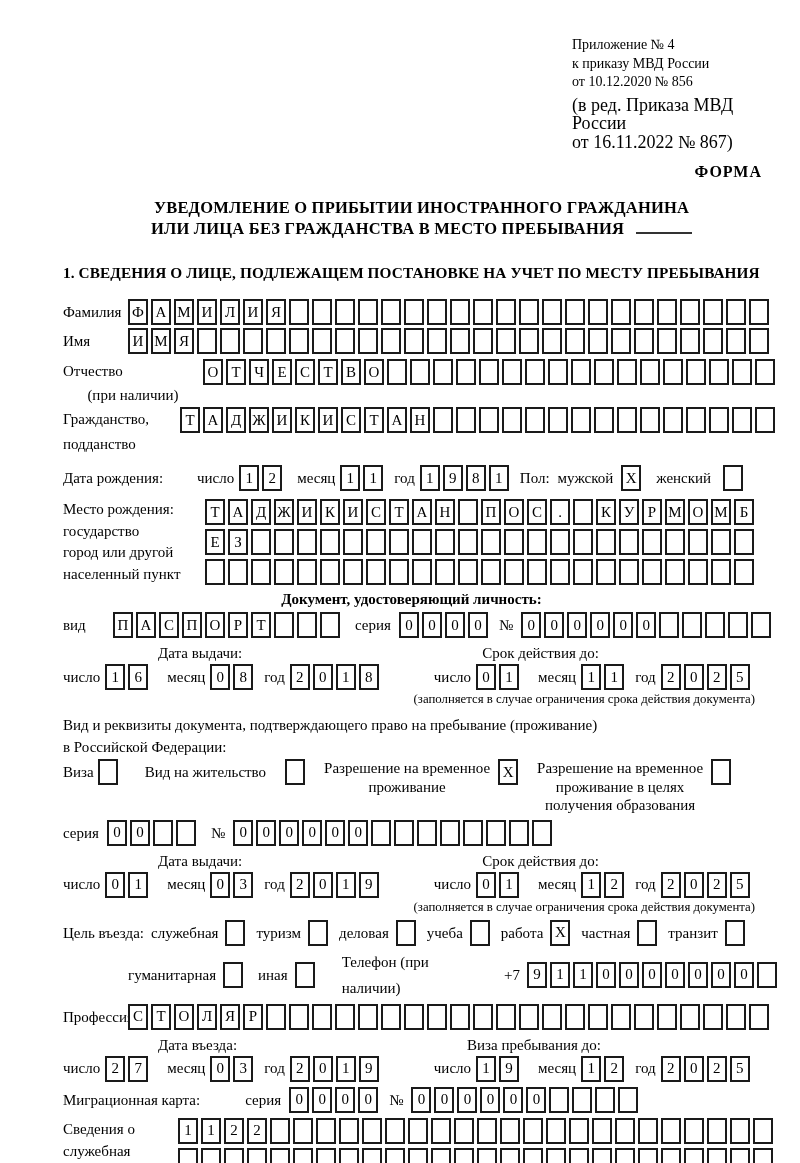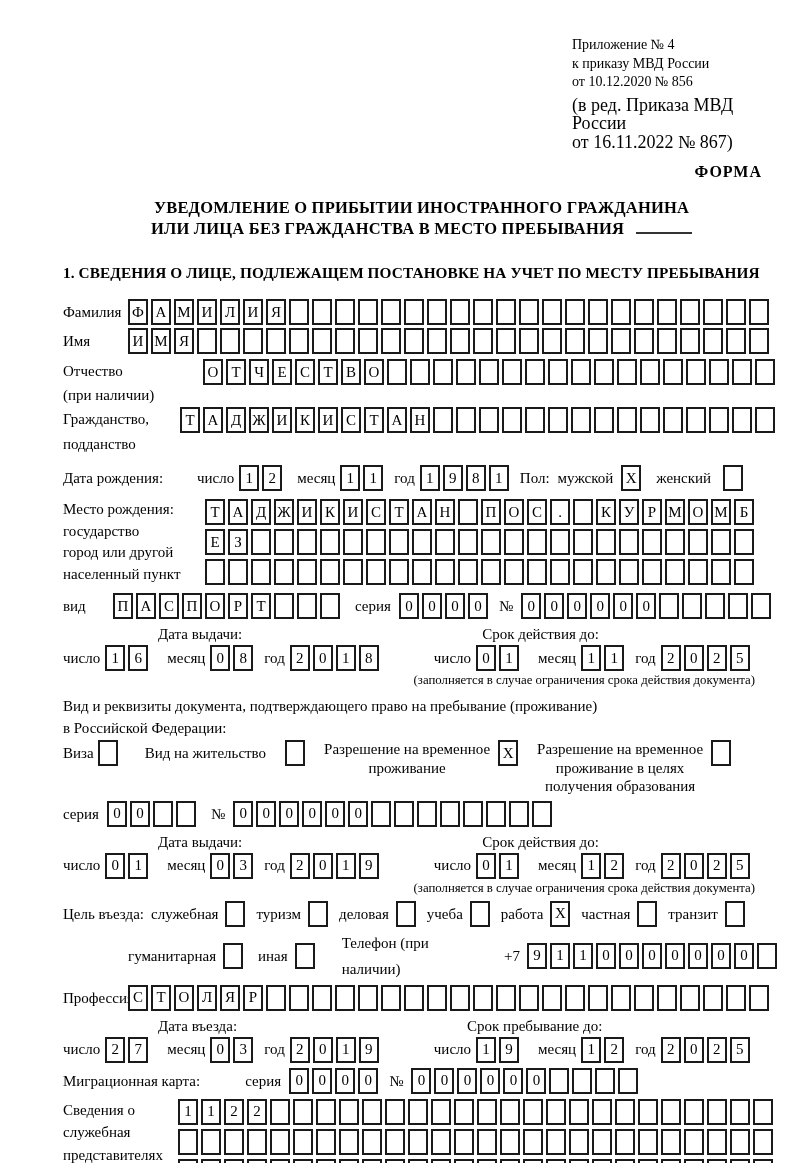--- a/index.html
+++ b/index.html
@@ -152,21 +152,21 @@
         <span class="cell"></span>
         <span class="cell"></span>
         <span class="cell"></span>
         <span class="cell"></span>
       </div>
   </div>
 
   <div class="row r-patronymic">
     <div class="w140">
       <div class="lbl2" style="line-height:24px;">Отчество</div>
-      <div class="lbl2" style="line-height:24px;">(при наличии)</div>
+      <div class="lbl2" style="line-height:24px;text-align:center;">(при наличии)</div>
     </div>
     <div class="boxrow">
         <span class="cell">О</span>
         <span class="cell">Т</span>
         <span class="cell">Ч</span>
         <span class="cell">Е</span>
         <span class="cell">С</span>
         <span class="cell">Т</span>
         <span class="cell">В</span>
         <span class="cell">О</span>
@@ -347,20 +347,21 @@
           <span class="cell"></span>
           <span class="cell"></span>
           <span class="cell"></span>
           <span class="cell"></span>
           <span class="cell"></span>
           <span class="cell"></span>
         </div>
     </div>
   </div>
 
+  <div class="doc-heading">Документ, удостоверяющий личность:</div>
 
   <div class="row r-vid">
     <div class="lbl w50">вид</div>
     <div class="boxrow">
         <span class="cell">П</span>
         <span class="cell">А</span>
         <span class="cell">С</span>
         <span class="cell">П</span>
         <span class="cell">О</span>
         <span class="cell">Р</span>
@@ -662,21 +663,21 @@
         <span class="cell"></span>
         <span class="cell"></span>
         <span class="cell"></span>
         <span class="cell"></span>
         <span class="cell"></span>
       </div>
   </div>
 
   <div class="dhdr">
     <span style="margin-left:95px;">Дата въезда:</span>
-    <span style="margin-left:230px;">Срок пребывание до:</span>
+    <span style="margin-left:230px;">Виза пребывания до:</span>
   </div>
 
   <div class="dvals">
     <div class="dgroup">
         <span class="dl">число</span>
         <span class="boxrow">
           <span class="cell">2</span>
           <span class="cell">7</span>
         </span>
       </div>

